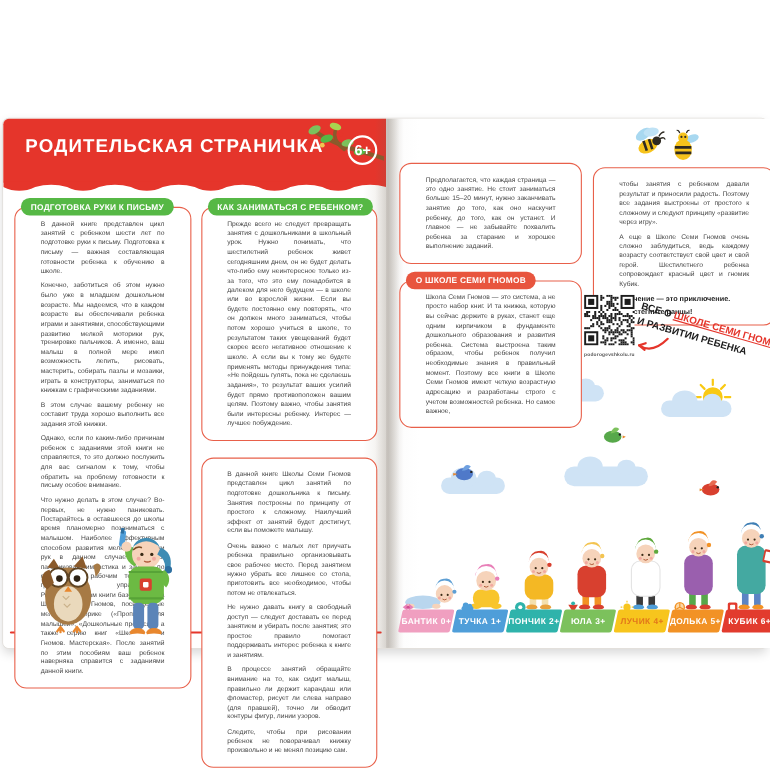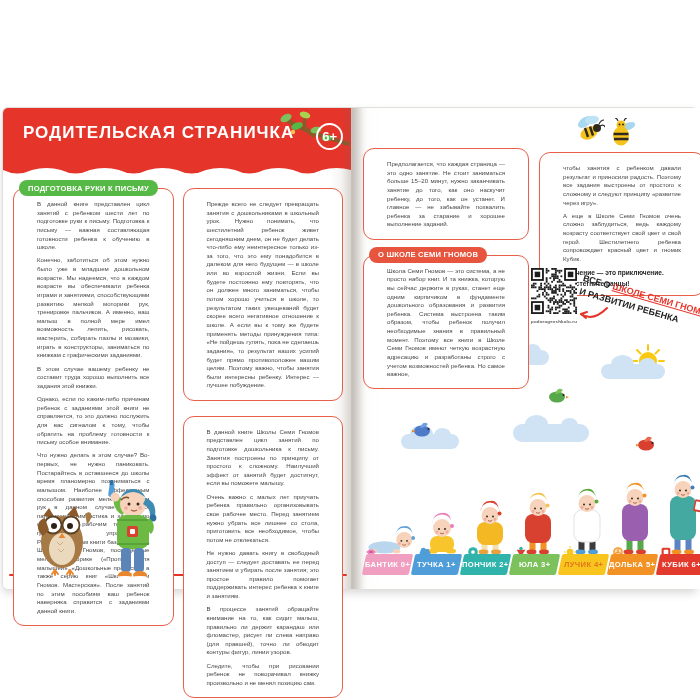--- a/index.html
+++ b/index.html
@@ -90,20 +90,21 @@
               <p>В данной книге представлен цикл занятий с ребенком шести лет по подготовке руки к письму. Подготовка к письму — важная составляющая готовности ребенка к обучению в школе.</p>
               <p>Конечно, заботиться об этом нужно было уже в младшем дошкольном возрасте. Мы надеемся, что в каждом возрасте вы обеспечивали ребенка играми и занятиями, способствующими развитию мелкой моторики рук, тренировке пальчиков. А именно, ваш малыш в полной мере имел возможность лепить, рисовать, мастерить, собирать пазлы и мозаики, играть в конструкторы, заниматься по книжкам с графическими заданиями.</p>
               <p>В этом случае вашему ребенку не составит труда хорошо выполнить все задания этой книжки.</p>
               <p>Однако, если по каким-либо причинам ребенок с заданиями этой книги не справляется, то это должно послужить для вас сигналом к тому, чтобы обратить на проблему готовности к письму особое внимание.</p>
               <p>Что нужно делать в этом случае? Во-первых, не нужно паниковать. Постарайтесь в оставшееся до школы время планомерно позаниматься с малышом. Наиболее эффективным способом развития мелкой моторики рук в данном случае являются пальчиковая гимнастика и занятия по специальным рабочим тетрадям с графическими упражнениями. Рекомендуем вам книги базового курса Школы Семи Гномов, посвященные мелкой моторике («Прописи для малышей», «Дошкольные прописи»), а также серию книг «Школа Семи Гномов. Мастерская». После занятий по этим пособиям ваш ребенок наверняка справится с заданиями данной книги.</p>
             </div>
         </section>
       </div>
       <div class="col">
         <section class="box">
+          <div class="pill">КАК ЗАНИМАТЬСЯ С РЕБЕНКОМ?</div>
           <div class="box-body">
               <p>Прежде всего не следует превращать занятия с дошкольниками в школьный урок. Нужно понимать, что шестилетний ребенок живет сегодняшним днем, он не будет делать что-либо ему неинтересное только из-за того, что это ему понадобится в далеком для него будущем — в школе или во взрослой жизни. Если вы будете постоянно ему повторять, что он должен много заниматься, чтобы потом хорошо учиться в школе, то результатом таких увещеваний будет скорее всего негативное отношение к школе. А если вы к тому же будете применять методы принуждения типа: «Не пойдешь гулять, пока не сделаешь задания», то результат ваших усилий будет прямо противоположен вашим целям. Поэтому важно, чтобы занятия были интересны ребенку. Интерес — лучшее побуждение.</p>
             </div>
         </section>
         <section class="box">
           <div class="box-body">
               <p>В данной книге Школы Семи Гномов представлен цикл занятий по подготовке дошкольника к письму. Занятия построены по принципу от простого к сложному. Наилучший эффект от занятий будет достигнут, если вы поможете малышу.</p>
               <p>Очень важно с малых лет приучать ребенка правильно организовывать свое рабочее место. Перед занятием нужно убрать все лишнее со стола, приготовить все необходимое, чтобы потом не отвлекаться.</p>
               <p>Не нужно давать книгу в свободный доступ — следует доставать ее перед занятием и убирать после занятия; это простое правило помогает поддерживать интерес ребенка к книге и занятиям.</p>
               <p>В процессе занятий обращайте внимание на то, как сидит малыш, правильно ли держит карандаш или фломастер, рисует ли слева направо (для правшей), точно ли обводит контуры фигур, линии узоров.</p>

